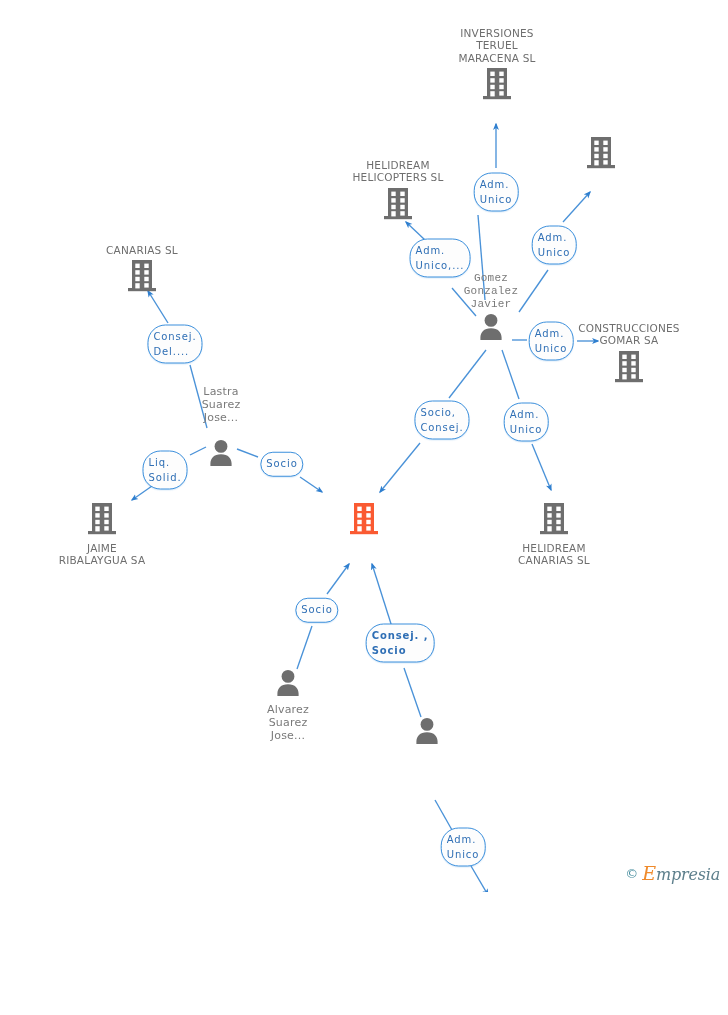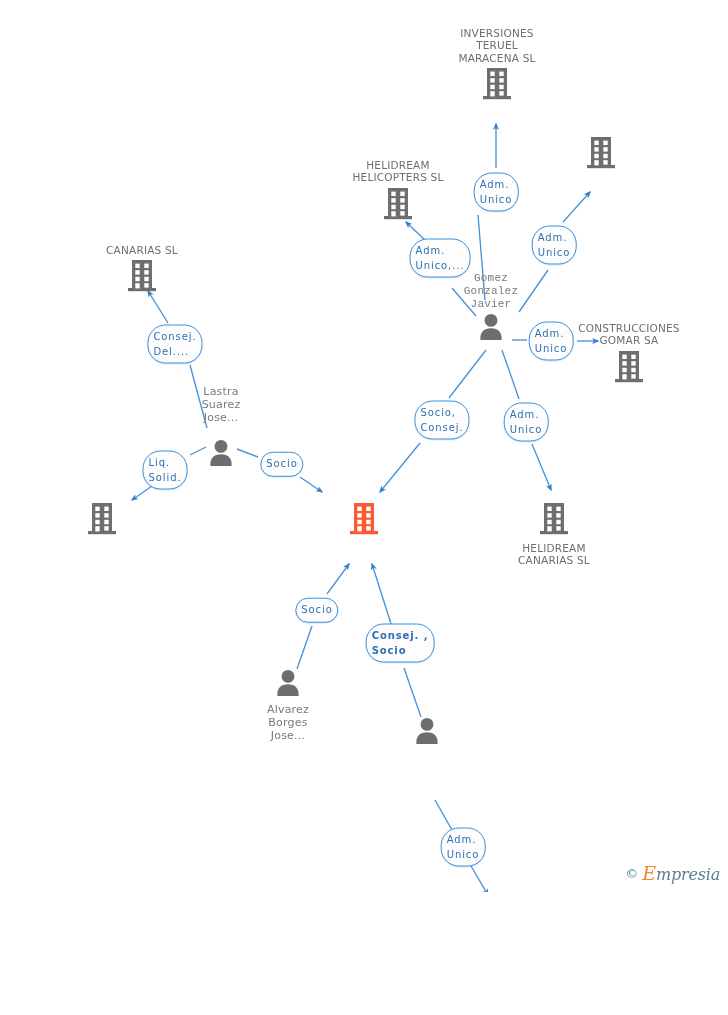--- a/index.html
+++ b/index.html
@@ -270,20 +270,22 @@
               <rect x="8.3" y="5.6" width="4.4" height="4.4"></rect>
               <rect x="17.3" y="5.6" width="4.4" height="4.4"></rect>
               <rect x="8.3" y="12.2" width="4.4" height="4.4"></rect>
               <rect x="17.3" y="12.2" width="4.4" height="4.4"></rect>
               <rect x="8.3" y="18.8" width="4.4" height="4.4"></rect>
               <rect x="17.3" y="18.8" width="4.4" height="4.4"></rect>
               <rect x="8.3" y="25.2" width="4.4" height="5.2"></rect>
               <rect x="17.3" y="25.2" width="4.4" height="4.4"></rect>
             </g>
           </svg></span>
+        <span class="caption">JAIME
+RIBALAYGUA SA</span>
       </div>
       <div class="node company focus" style="left: 364px; top: 501px;">
         <span class="glyph"><svg width="30" height="34" viewBox="0 0 30 34" xmlns="http://www.w3.org/2000/svg">
             <g fill="#fa5a32">
               <path d="M5 2 h20 v28 h-20 z"></path>
               <rect x="1" y="30" width="28" height="3.2"></rect>
             </g>
             <g fill="#ffffff">
               <rect x="8.3" y="5.6" width="4.4" height="4.4"></rect>
               <rect x="17.3" y="5.6" width="4.4" height="4.4"></rect>
@@ -358,21 +360,21 @@
 Jose...</span>
       </div>
       <div class="node person" style="left: 288px; top: 669px;">
         <span class="glyph"><svg width="30" height="28" viewBox="0 0 30 28" xmlns="http://www.w3.org/2000/svg">
             <g fill="#6e6e6e">
               <circle cx="15" cy="7.4" r="6.4"></circle>
               <path d="M15 15.2 c-7.2 0 -10.6 4.2 -10.6 9.4 v2.4 h21.2 v-2.4 c0 -5.2 -3.4 -9.4 -10.6 -9.4 z"></path>
             </g>
           </svg></span>
         <span class="caption">Alvarez
-Borges
+Suarez
 Jose...</span>
       </div>
       <div class="node person" style="left: 427px; top: 717px;">
         <span class="glyph"><svg width="30" height="28" viewBox="0 0 30 28" xmlns="http://www.w3.org/2000/svg">
             <g fill="#6e6e6e">
               <circle cx="15" cy="7.4" r="6.4"></circle>
               <path d="M15 15.2 c-7.2 0 -10.6 4.2 -10.6 9.4 v2.4 h21.2 v-2.4 c0 -5.2 -3.4 -9.4 -10.6 -9.4 z"></path>
             </g>
           </svg></span>
       </div>

